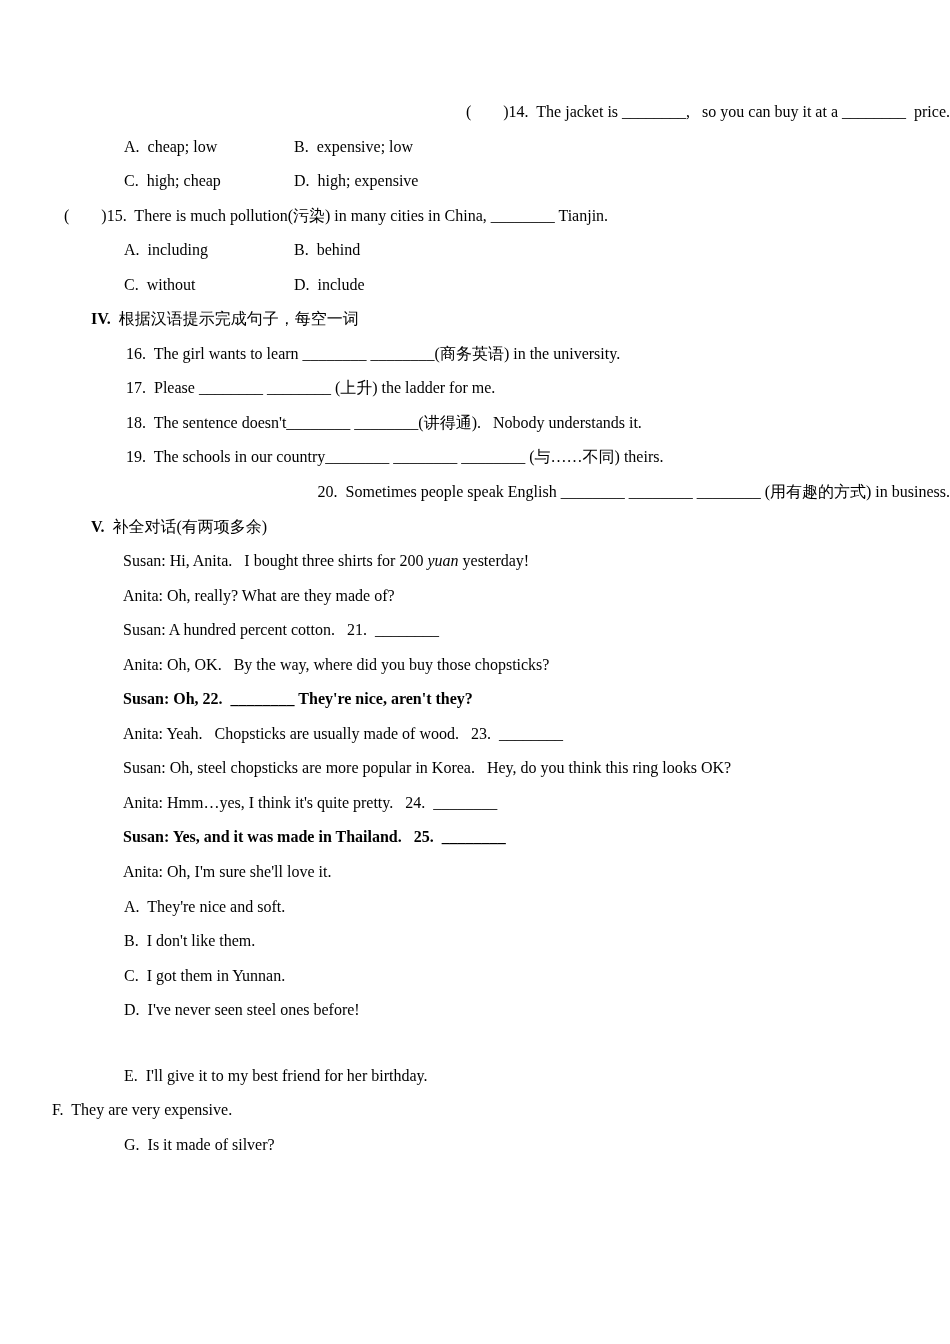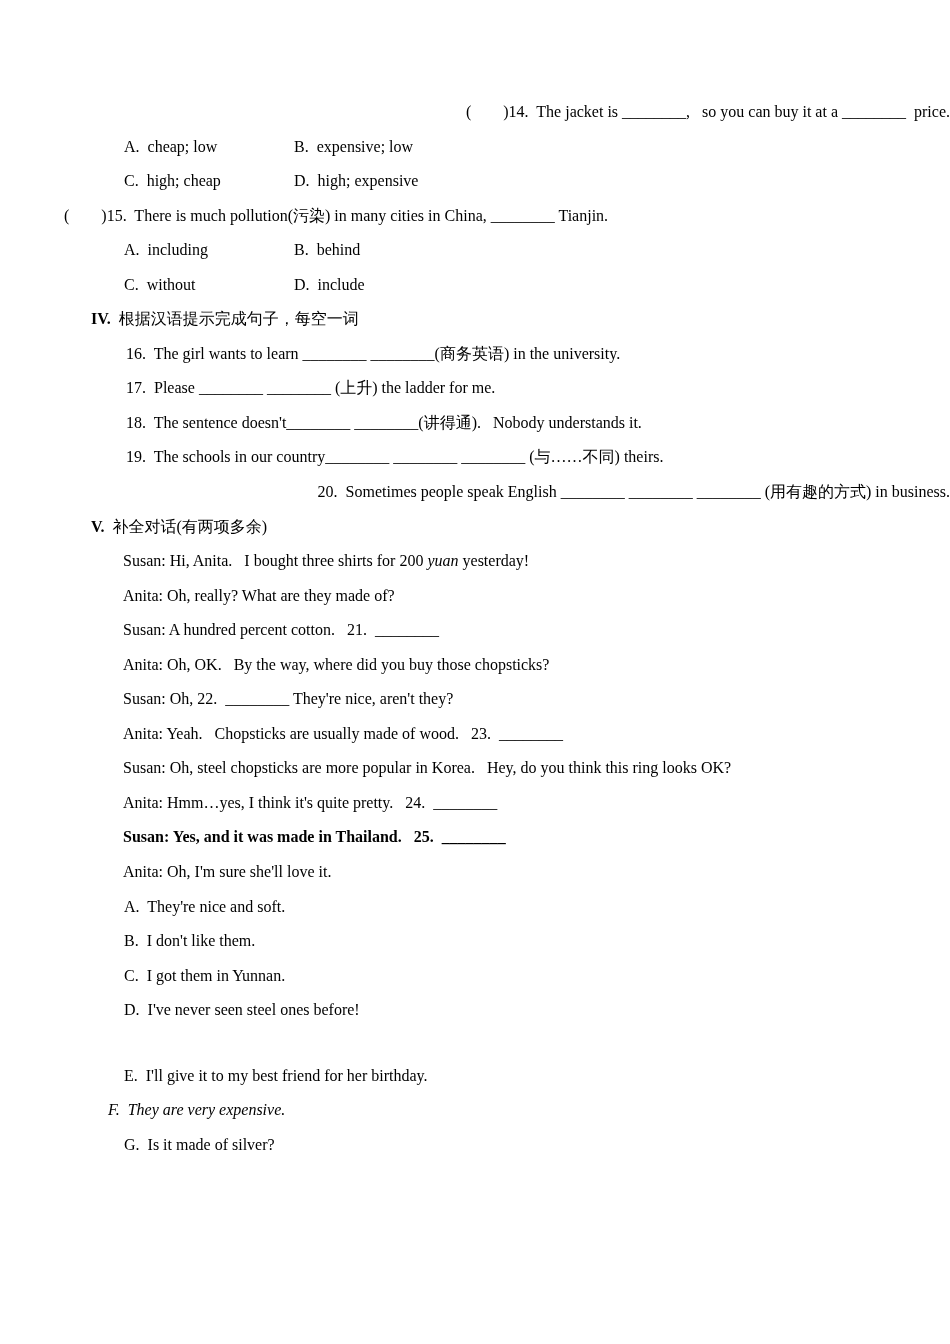--- a/index.html
+++ b/index.html
@@ -44,27 +44,27 @@
       <div class="line" style="padding-left: 126px;"><span class="seg">18.  The sentence doesn't________ ________(讲得通).   Nobody understands it.</span></div>
       <div class="line" style="padding-left: 126px;"><span class="seg">19.  The schools in our country________ ________ ________ (与……不同) theirs.</span></div>
       <div class="line" style=" text-align: right;"><span class="seg">20.  Sometimes people speak English ________ ________ ________ (用有趣的方式) in business.</span></div>
     </div>
     <div>
       <div class="line" style="padding-left: 91px;"><span class="seg b">V.</span><span class="seg">  补全对话(有两项多余)</span></div>
       <div class="line" style="padding-left: 123px;"><span class="seg">Susan: Hi, Anita.   I bought three shirts for 200 </span><span class="seg i">yuan</span><span class="seg"> yesterday!</span></div>
       <div class="line" style="padding-left: 123px;"><span class="seg">Anita: Oh, really? What are they made of?</span></div>
       <div class="line" style="padding-left: 123px;"><span class="seg">Susan: A hundred percent cotton.   21.  ________</span></div>
       <div class="line" style="padding-left: 123px;"><span class="seg">Anita: Oh, OK.   By the way, where did you buy those chopsticks?</span></div>
-      <div class="line" style="padding-left: 123px;"><span class="seg">Susan: Oh, 22.  ________ They're nice, aren't they?</span></div>
+      <div class="line" style="padding-left: 123px; font-weight: bold;"><span class="seg">Susan: Oh, 22.  ________ They're nice, aren't they?</span></div>
       <div class="line" style="padding-left: 123px;"><span class="seg">Anita: Yeah.   Chopsticks are usually made of wood.   23.  ________</span></div>
       <div class="line" style="padding-left: 123px;"><span class="seg">Susan: Oh, steel chopsticks are more popular in Korea.   Hey, do you think this ring looks OK?</span></div>
       <div class="line" style="padding-left: 123px;"><span class="seg">Anita: Hmm…yes, I think it's quite pretty.   24.  ________</span></div>
       <div class="line" style="padding-left: 123px; font-weight: bold;"><span class="seg">Susan: Yes, and it was made in Thailand.   25.  ________</span></div>
       <div class="line" style="padding-left: 123px;"><span class="seg">Anita: Oh, I'm sure she'll love it.</span></div>
       <div class="line" style="padding-left: 124px;"><span class="seg">A.  They're nice and soft.</span></div>
       <div class="line" style="padding-left: 124px;"><span class="seg">B.  I don't like them.</span></div>
       <div class="line" style="padding-left: 124px;"><span class="seg">C.  I got them in Yunnan.</span></div>
       <div class="line" style="padding-left: 124px;"><span class="seg">D.  I've never seen steel ones before!</span></div>
       <div class="line" style="padding-left: 124px; margin-top: 31px;"><span class="seg">E.  I'll give it to my best friend for her birthday.</span></div>
-      <div class="line" style="padding-left: 108px; font-style: italic;"><span class="seg">F.  They are very expensive.</span></div>
+      <div class="line" style="padding-left: 52px;"><span class="seg">F.  They are very expensive.</span></div>
       <div class="line" style="padding-left: 124px;"><span class="seg">G.  Is it made of silver?</span></div>
     </div>
   </div>
 
 </body></html>

